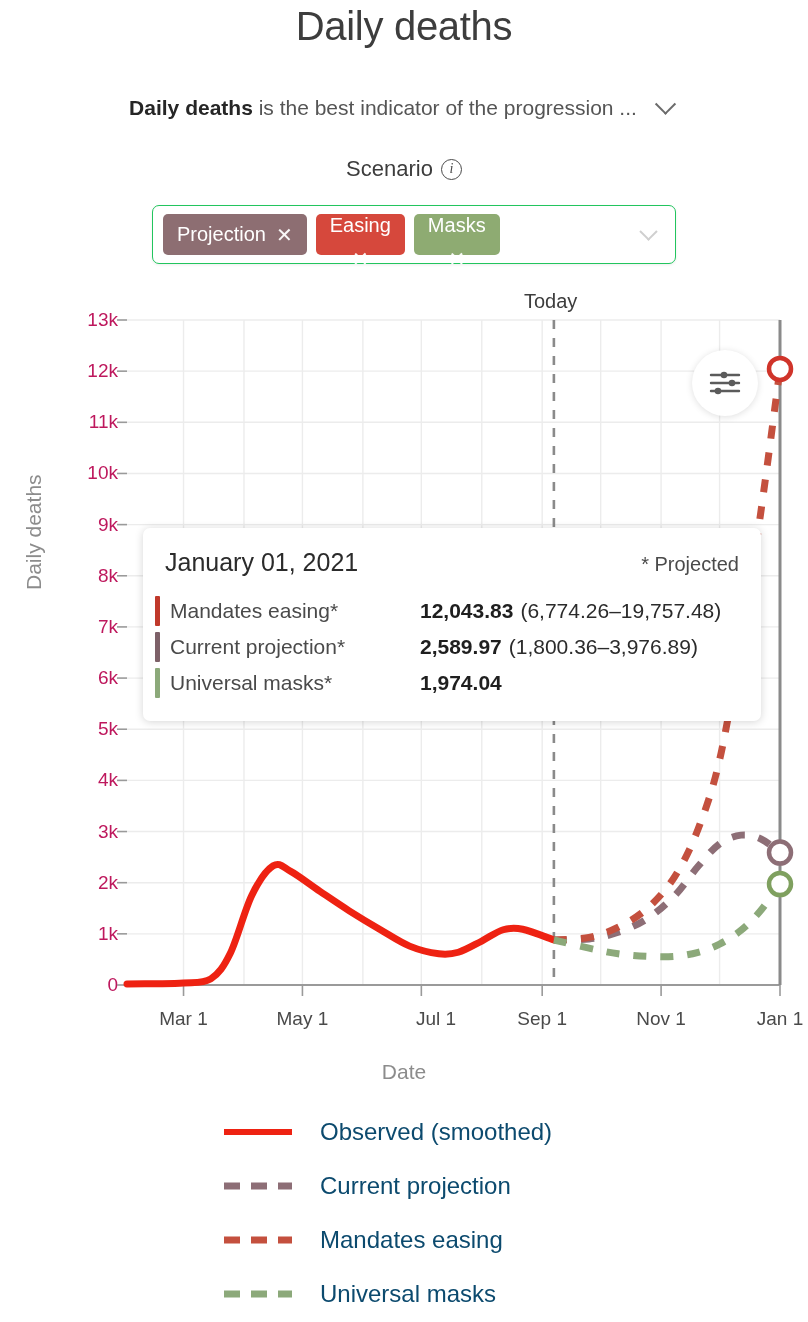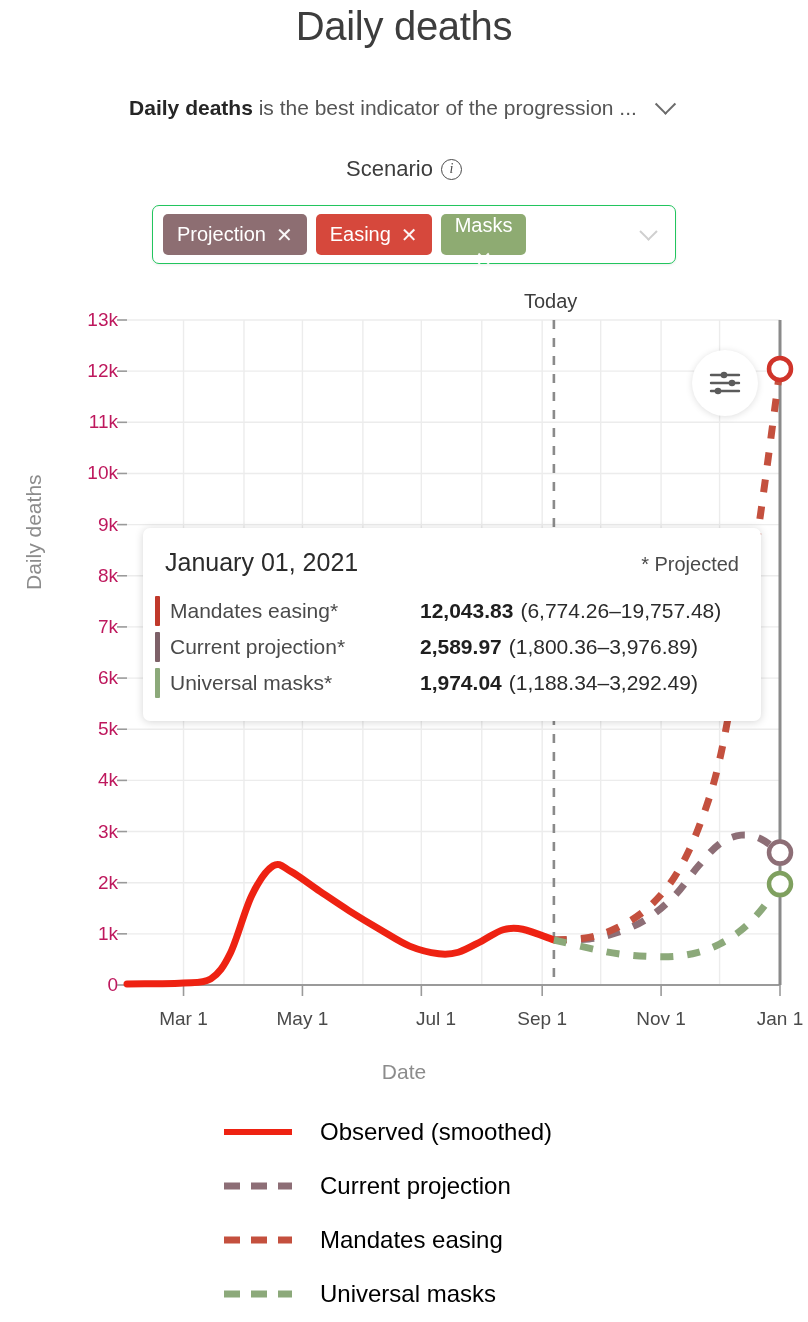--- a/index.html
+++ b/index.html
@@ -197,21 +197,21 @@
   .legend {
     position: absolute;
     top: 1105px; left: 0; width: 808px;
   }
   .leg-row {
     display: flex; align-items: center;
     height: 54px;
     padding-left: 222px;
     gap: 26px;
   }
-  .leg-label { font-size: 24px; color: #000000; white-space: nowrap; }
+  .leg-label { font-size: 24px; color: #0c4a6e; white-space: nowrap; }
 </style>
 </head>
 <body>
 
 <div id="page">
 
   <div class="page-title">Daily deaths</div>
 
   <div class="subtitle-row">
     <div class="subtitle-text"><b>Daily deaths</b><span> is the best indicator of the progression ...</span></div>
@@ -223,21 +223,21 @@
   <div class="scenario-row">
     <span class="scenario-label">Scenario</span>
     <span class="info-icon">i</span>
   </div>
 
   <div class="pill-box">
     <div class="pill" id="p0" style="background: rgb(141, 110, 114);">
       <span>Projection</span>
       <span class="x">✕</span>
     </div>
-    <div class="pill" id="p1" style="background: rgb(214, 72, 60);">
+    <div class="pill" id="p1" style="background: rgb(214, 72, 60); flex-direction: column;">
       <span>Easing</span>
       <span class="x">✕</span>
     </div>
     <div class="pill" id="p2" style="background: rgb(142, 171, 114); flex-direction: column;">
       <span>Masks</span>
       <span class="x">✕</span>
     </div>
     <div class="pill-chevron">
         <div class="chev2"></div>
       </div>
@@ -358,21 +358,20 @@
     <div class="tt-row">
       <span class="tt-swatch" id="s1" style="background: rgb(125, 97, 104);"></span>
       <span class="tt-name">Current projection*</span>
       <span class="tt-val">2,589.97</span>
       <span class="tt-ci">(1,800.36–3,976.89)</span>
     </div>
     <div class="tt-row">
       <span class="tt-swatch" id="s2" style="background: rgb(140, 169, 122);"></span>
       <span class="tt-name">Universal masks*</span>
       <span class="tt-val">1,974.04</span>
-      <span class="tt-ci">(1,188.34–3,292.49)</span>
     </div>
   </div>
 
   <div class="legend">
     <div class="leg-row">
       <svg width="72" height="10" id="lg0">
           <line x1="2" y1="5" x2="70" y2="5" stroke="#ee2212" stroke-width="6" stroke-linecap="butt"></line>
         </svg>
       <span class="leg-label">Observed (smoothed)</span>
     </div>

